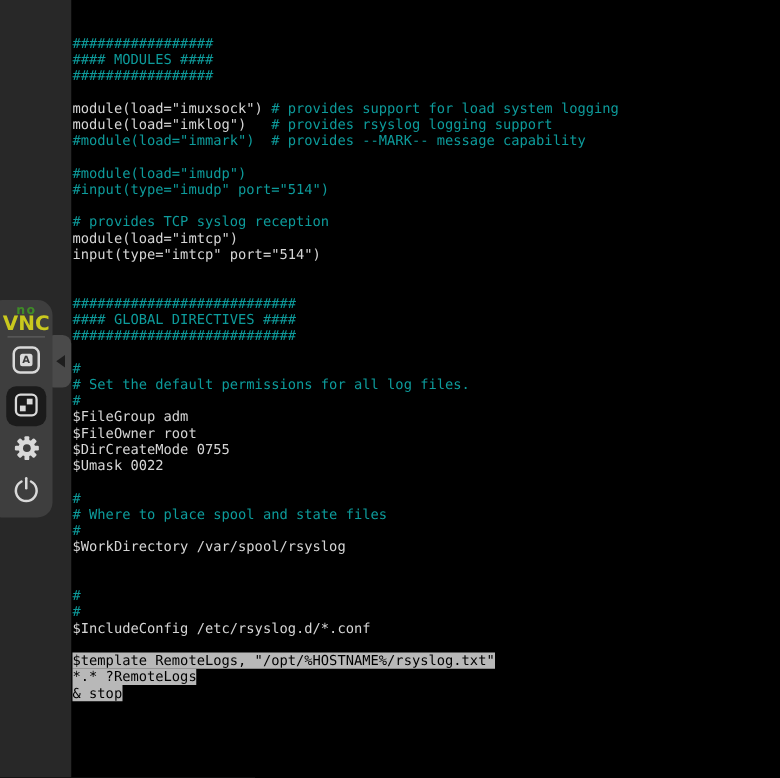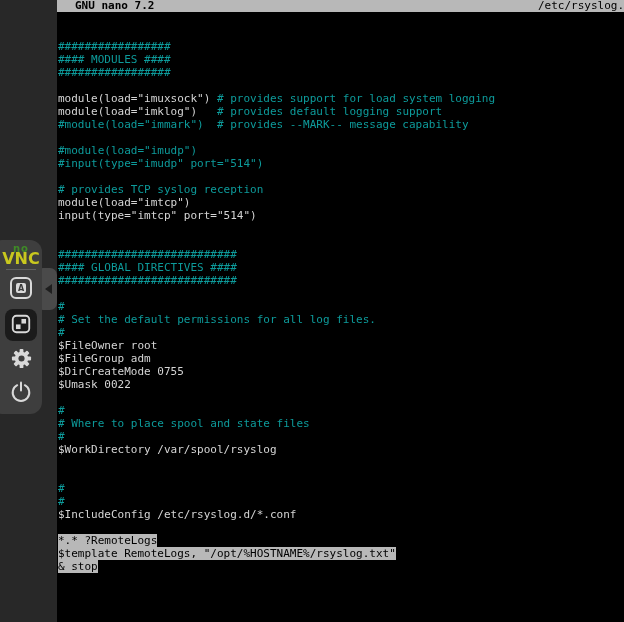--- a/index.html
+++ b/index.html
@@ -51,67 +51,63 @@
   }
   .btn-keyboard{margin-top:7px;width:24px;height:24px;}
   .btn-fullscreen{margin-top:8px;width:32px;height:32px;background:var(--active);border-radius:8px;}
   .btn-settings{margin-top:7px;width:24px;height:24px;}
   .btn-power{margin-top:8px;width:26px;height:26px;}
 </style>
 </head>
 <body>
 
 <div class="terminal">
-  <div class="nano-header">
-    <span class="app">GNU nano 7.2</span>
-    <span class="file">/etc/rsyslog.</span>
-  </div>
   <div class="editor" id="editor">
       <div class="line">&nbsp;</div>
       <div class="line">&nbsp;</div>
       <div class="line"><span class="cyan">#################</span></div>
       <div class="line"><span class="cyan">#### MODULES ####</span></div>
       <div class="line"><span class="cyan">#################</span></div>
       <div class="line">&nbsp;</div>
       <div class="line"><span class="fg">module(load="imuxsock") </span><span class="cyan"># provides support for load system logging</span></div>
-      <div class="line"><span class="fg">module(load="imklog")   </span><span class="cyan"># provides default logging support</span></div>
+      <div class="line"><span class="fg">module(load="imklog")   </span><span class="cyan"># provides rsyslog logging support</span></div>
       <div class="line"><span class="cyan">#module(load="immark")  # provides --MARK-- message capability</span></div>
       <div class="line">&nbsp;</div>
       <div class="line"><span class="cyan">#module(load="imudp")</span></div>
       <div class="line"><span class="cyan">#input(type="imudp" port="514")</span></div>
       <div class="line">&nbsp;</div>
       <div class="line"><span class="cyan"># provides TCP syslog reception</span></div>
       <div class="line"><span class="fg">module(load="imtcp")</span></div>
       <div class="line"><span class="fg">input(type="imtcp" port="514")</span></div>
       <div class="line">&nbsp;</div>
       <div class="line">&nbsp;</div>
       <div class="line"><span class="cyan">###########################</span></div>
       <div class="line"><span class="cyan">#### GLOBAL DIRECTIVES ####</span></div>
       <div class="line"><span class="cyan">###########################</span></div>
       <div class="line">&nbsp;</div>
       <div class="line"><span class="cyan">#</span></div>
       <div class="line"><span class="cyan"># Set the default permissions for all log files.</span></div>
       <div class="line"><span class="cyan">#</span></div>
+      <div class="line"><span class="fg">$FileGroup adm</span></div>
       <div class="line"><span class="fg">$FileOwner root</span></div>
-      <div class="line"><span class="fg">$FileGroup adm</span></div>
       <div class="line"><span class="fg">$DirCreateMode 0755</span></div>
       <div class="line"><span class="fg">$Umask 0022</span></div>
       <div class="line">&nbsp;</div>
       <div class="line"><span class="cyan">#</span></div>
       <div class="line"><span class="cyan"># Where to place spool and state files</span></div>
       <div class="line"><span class="cyan">#</span></div>
       <div class="line"><span class="fg">$WorkDirectory /var/spool/rsyslog</span></div>
       <div class="line">&nbsp;</div>
       <div class="line">&nbsp;</div>
       <div class="line"><span class="cyan">#</span></div>
       <div class="line"><span class="cyan">#</span></div>
       <div class="line"><span class="fg">$IncludeConfig /etc/rsyslog.d/*.conf</span></div>
       <div class="line">&nbsp;</div>
+      <div class="line sel"><span class="fg">$template RemoteLogs, "/opt/%HOSTNAME%/rsyslog.txt"</span></div>
       <div class="line sel"><span class="fg">*.* ?RemoteLogs</span></div>
-      <div class="line sel"><span class="fg">$template RemoteLogs, "/opt/%HOSTNAME%/rsyslog.txt"</span></div>
       <div class="line sel"><span class="fg">&amp; stop</span></div>
     </div>
 </div>
 
 <button class="vnc-handle">
   <span class="handle-arrow"></span>
 </button>
 
 <div class="vnc-panel">
   <div class="vnc-logo">

